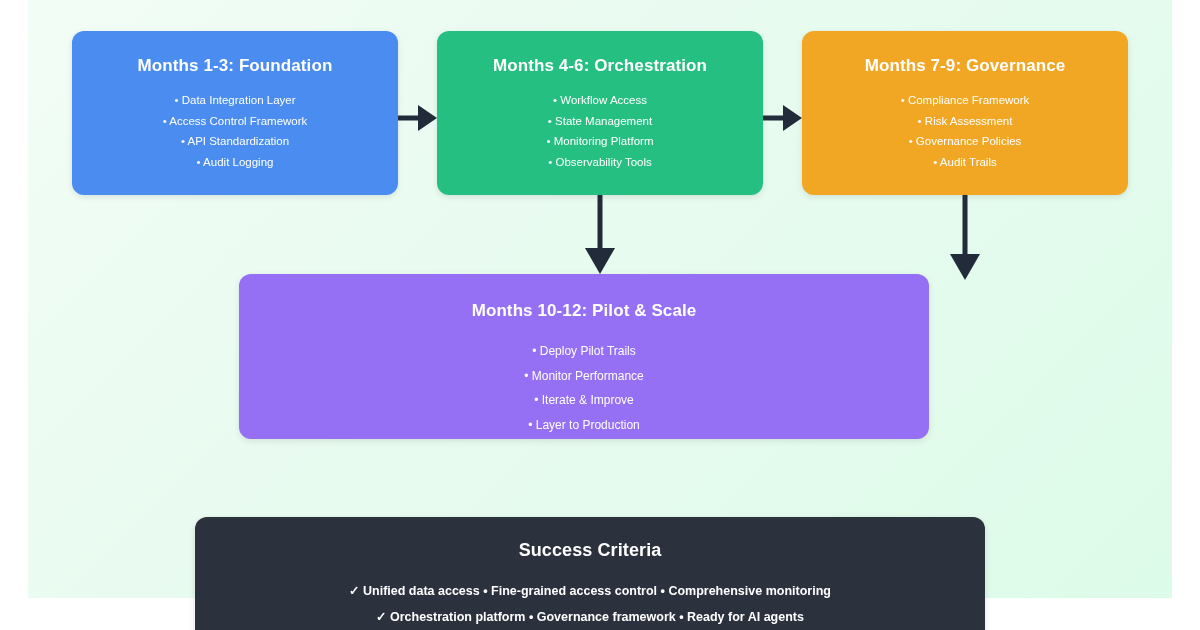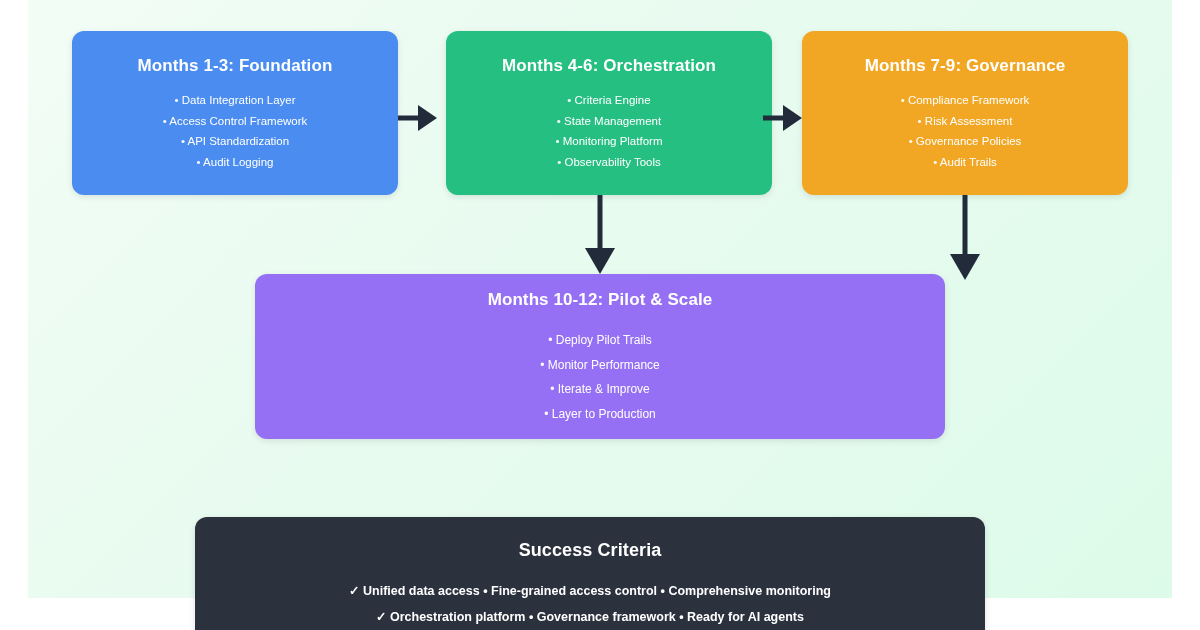--- a/index.html
+++ b/index.html
@@ -60,33 +60,33 @@
   }
 
   
   .phase {
     width: 326px;
     height: 164px;
     top: 31px;
     padding-top: 24px;
   }
   #card-foundation    { left: 44px;  background: #4a8cf0; }
-  #card-orchestration { left: 418px; background: #26bf82; border-radius: 12px; }
+  #card-orchestration { left: 409px; background: #26bf82; border-radius: 12px; }
   #card-governance    { left: 774px; background: #f2a724; }
 
   .phase .card-list { margin-top: 14px; }
 
   
   #card-pilot {
-    left: 227px;
+    left: 211px;
     top: 274px;
     width: 690px;
     height: 165px;
     background: #9570f5;
-    padding-top: 15px;
+    padding-top: 26px;
   }
   #card-pilot .card-title { font-size: 17px; }
   #card-pilot .card-list { margin-top: 18px; }
   #card-pilot .card-list li { font-size: 12px; line-height: 24.5px; }
 
   
   #success-box {
     position: absolute;
     left: 167px;
     top: 517px;
@@ -171,21 +171,21 @@
         <li>• Data Integration Layer</li>
         <li>• Access Control Framework</li>
         <li>• API Standardization</li>
         <li>• Audit Logging</li>
       </ul>
     </div>
 
     <div class="card phase" id="card-orchestration">
       <div class="card-title">Months 4-6: Orchestration</div>
       <ul class="card-list">
-        <li>• Criteria Engine</li>
+        <li>• Workflow Access</li>
         <li>• State Management</li>
         <li>• Monitoring Platform</li>
         <li>• Observability Tools</li>
       </ul>
     </div>
 
     <div class="card phase" id="card-governance">
       <div class="card-title">Months 7-9: Governance</div>
       <ul class="card-list">
         <li>• Compliance Framework</li>

